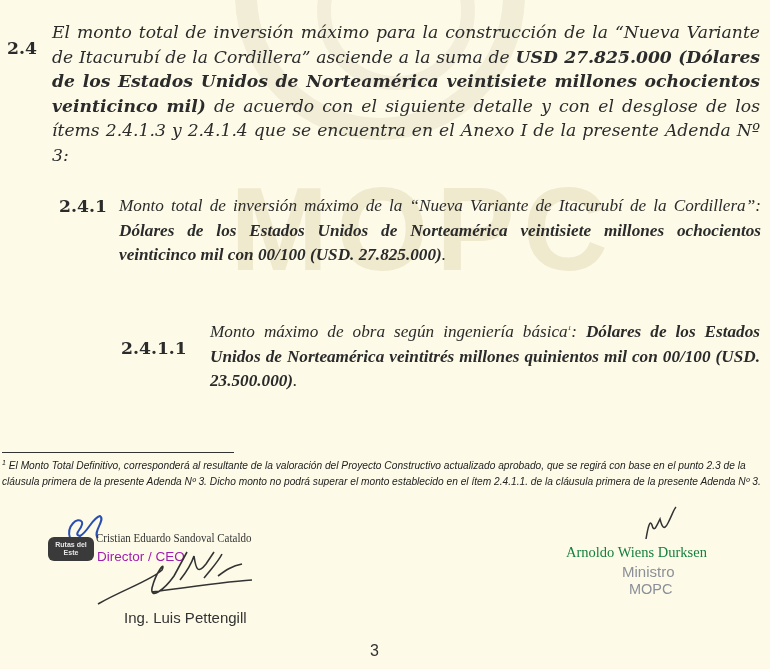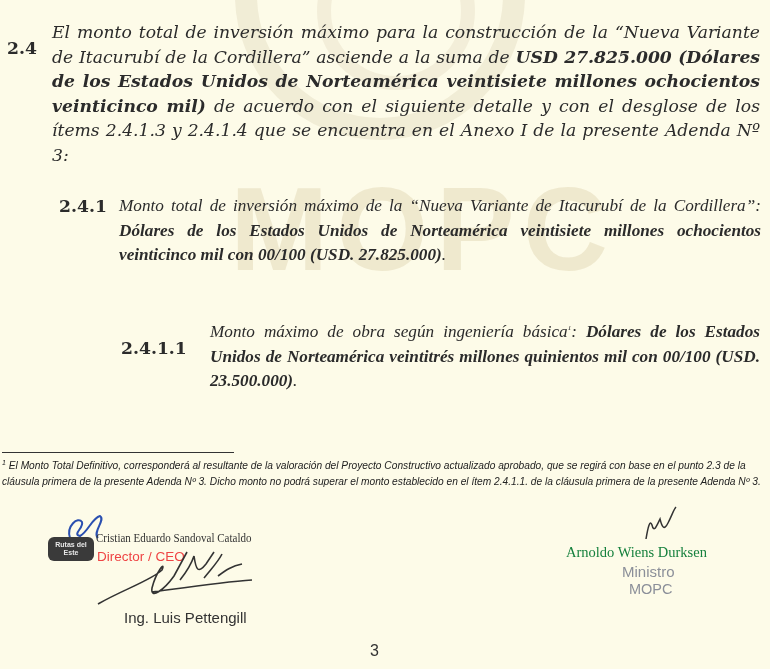--- a/index.html
+++ b/index.html
@@ -79,21 +79,21 @@
 <div class="footnote-rule"></div>
 <div class="footnote">
   <span class="sup">1</span><span> El Monto Total Definitivo, corresponderá al resultante de la valoración del Proyecto Constructivo actualizado aprobado, que se regirá con base en el punto 2.3 de la cláusula primera de la presente Adenda Nº 3. Dicho monto no podrá superar el monto establecido en el ítem 2.4.1.1. de la cláusula primera de la presente Adenda Nº 3.</span>
 </div>
 
 <svg style="position:absolute; left:62px; top:512px;" width="50" height="32">
   <path d="M8 26 C4 14, 16 4, 20 10 C22 16, 10 22, 18 24 C26 20, 30 6, 38 4 C44 8, 30 20, 36 26" stroke="#2a4fb0" stroke-width="2" fill="none"></path>
 </svg>
 <div class="logo">Rutas del Este</div>
 <div class="sig-block" style="left:96px; top:531px; font-family:'Liberation Serif', serif; font-size:12.5px; color:#333; transform:scaleX(0.88); transform-origin:left;">Cristian Eduardo Sandoval Cataldo</div>
-<div class="sig-block" style="left:97px; top:549px; font-size:13.5px; color:#ef4444;">Director / CEO</div>
+<div class="sig-block" style="left:97px; top:549px; font-size:13.5px; color:#a21caf;">Director / CEO</div>
 <svg style="position:absolute; left:92px; top:540px;" width="170" height="75">
   <path d="M6 64 C30 50, 60 40, 70 30 C74 20, 64 32, 60 48 C58 60, 72 50, 82 36 L95 12 M88 40 C96 30, 100 22, 102 16 C104 30, 106 34, 114 24 L122 12 M112 38 C120 28, 126 22, 130 14 M126 36 C134 30, 140 26, 150 24 M60 52 C90 48, 130 42, 160 40" stroke="#333" stroke-width="1.6" fill="none"></path>
 </svg>
 <div class="sig-block" style="left:124px; top:609px; font-size:15px; color:#333;text-align:right;">Ing. Luis Pettengill</div>
 
 <svg style="position:absolute; left:640px; top:505px;" width="45" height="40">
   <path d="M6 34 C8 22, 10 14, 12 20 C14 28, 16 22, 20 14 C22 22, 24 26, 28 18 C32 10, 34 4, 36 2" stroke="#333" stroke-width="1.5" fill="none"></path>
 </svg>
 <div class="sig-block" style="left:566px; top:544px; font-size:14.5px; color:#15803d;font-family:Liberation Serif, serif;">Arnoldo Wiens Durksen</div>
 <div class="sig-block" style="left:622px; top:563px; font-size:15px; color:#8b8f99;">Ministro</div>

